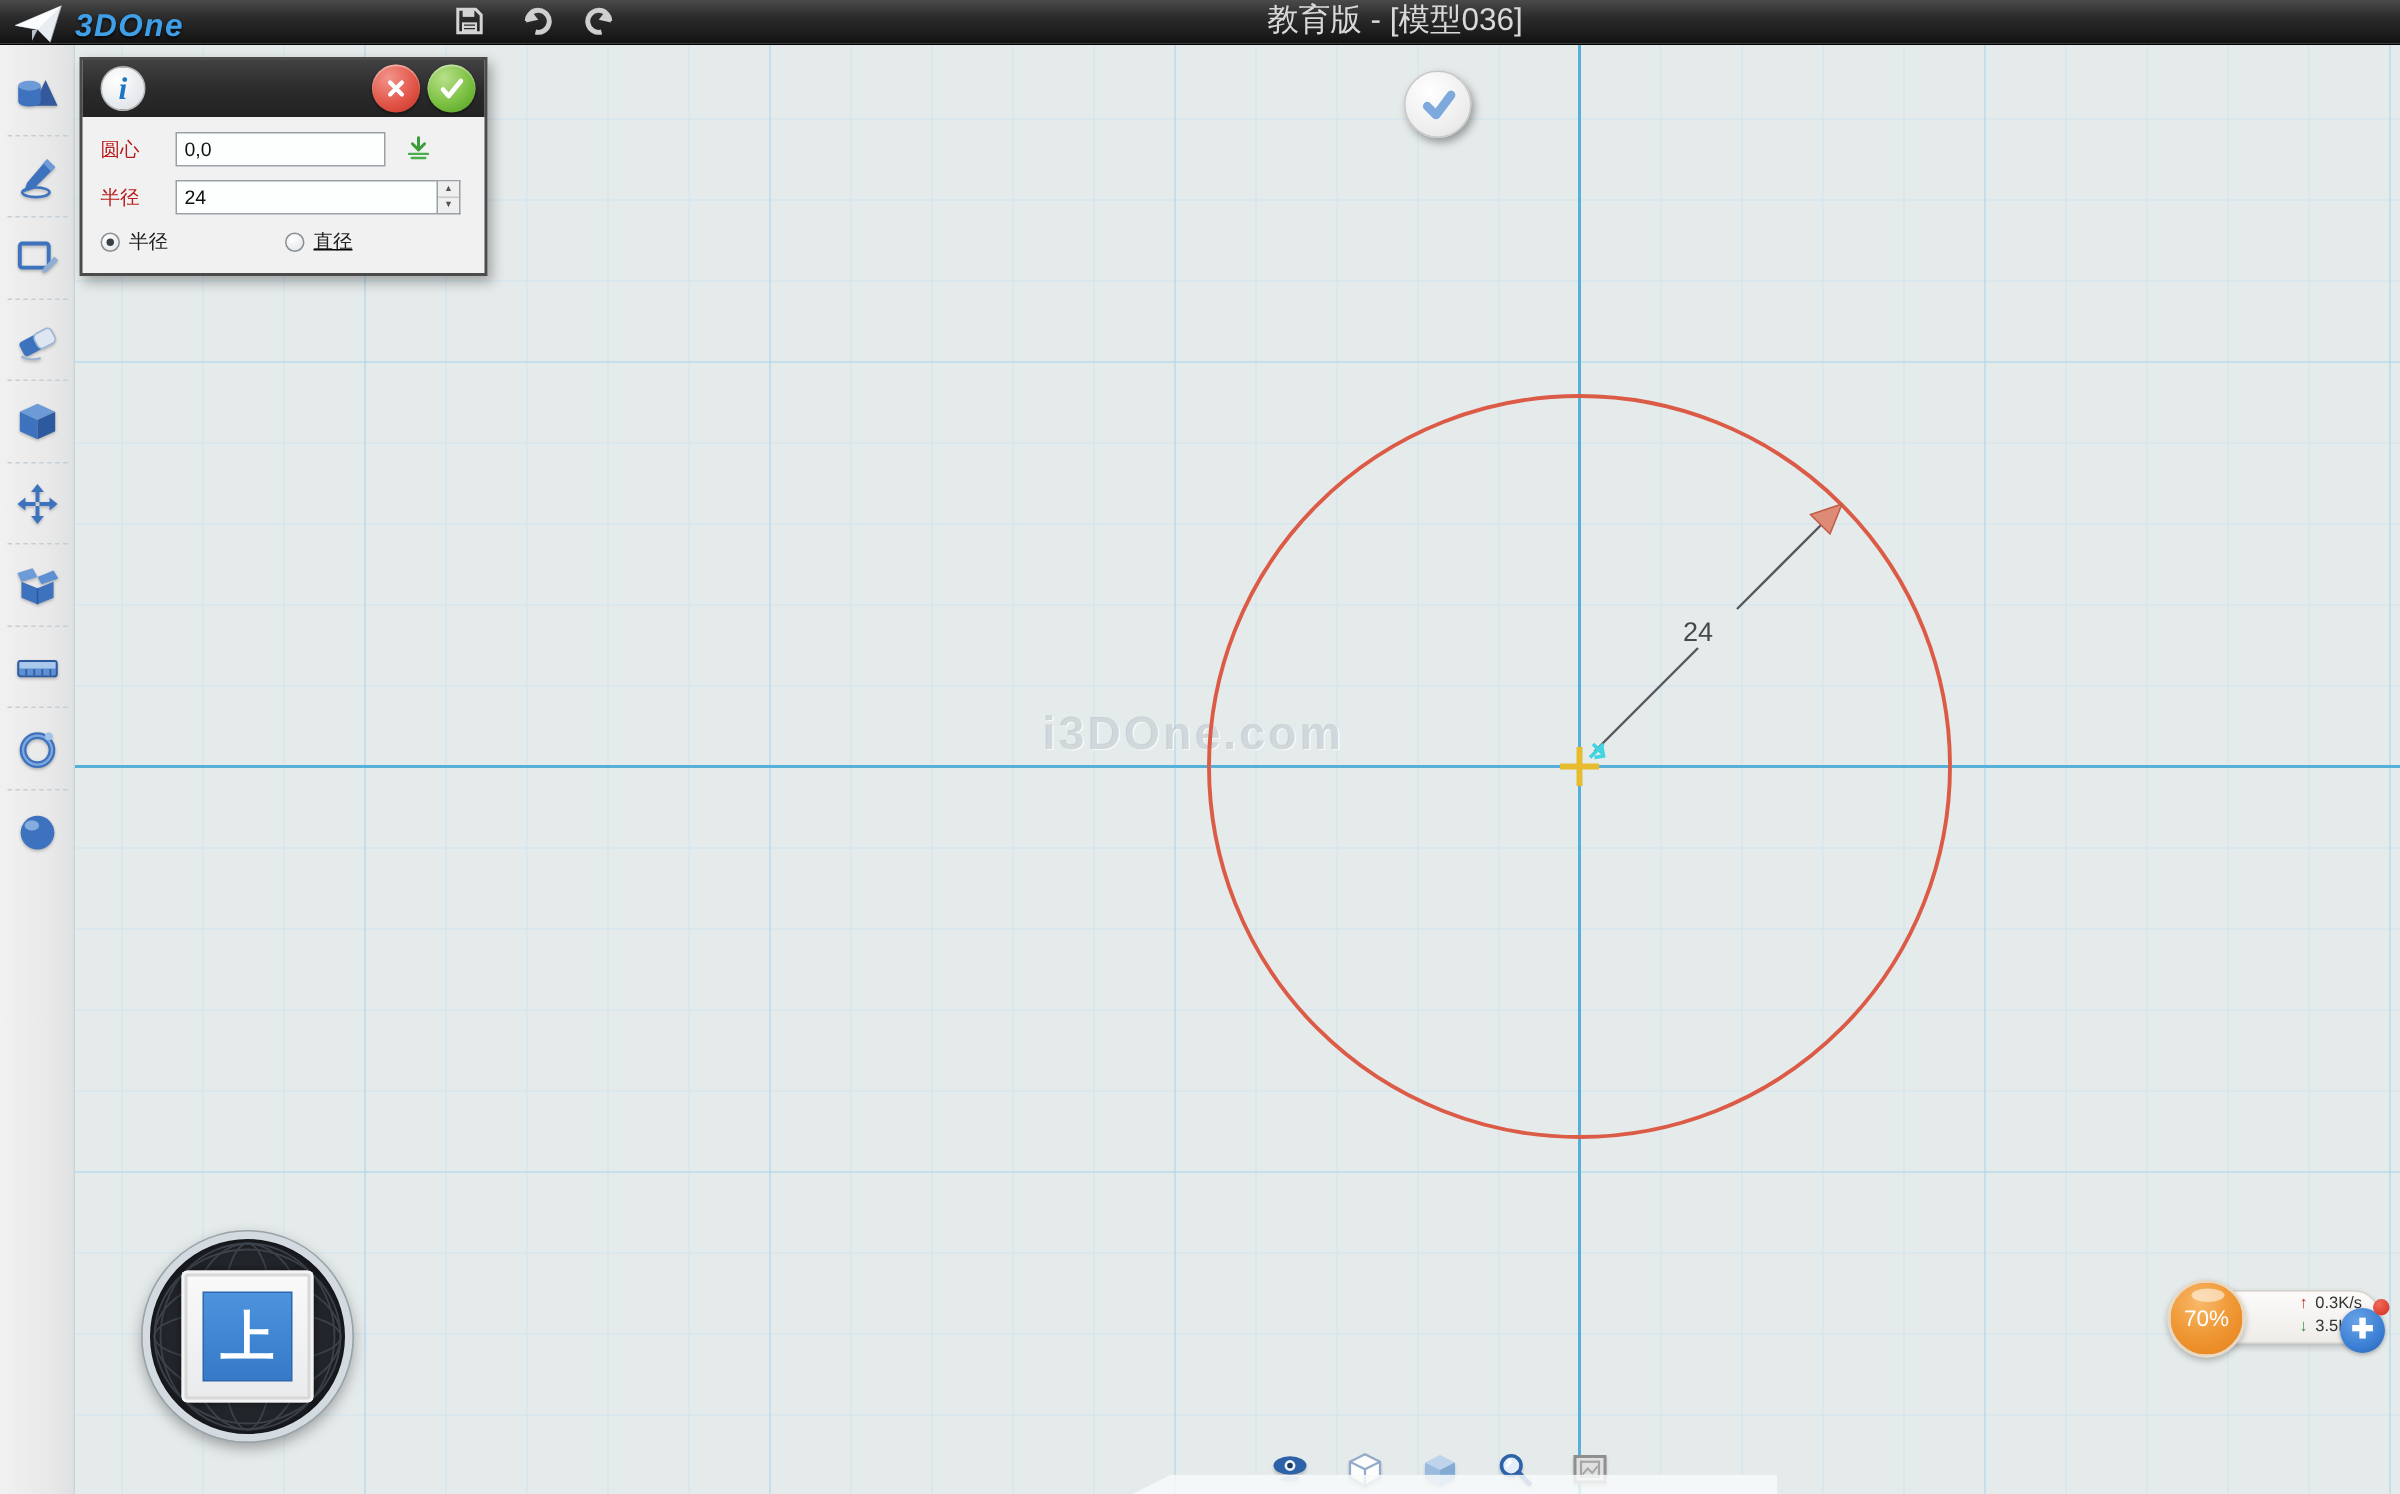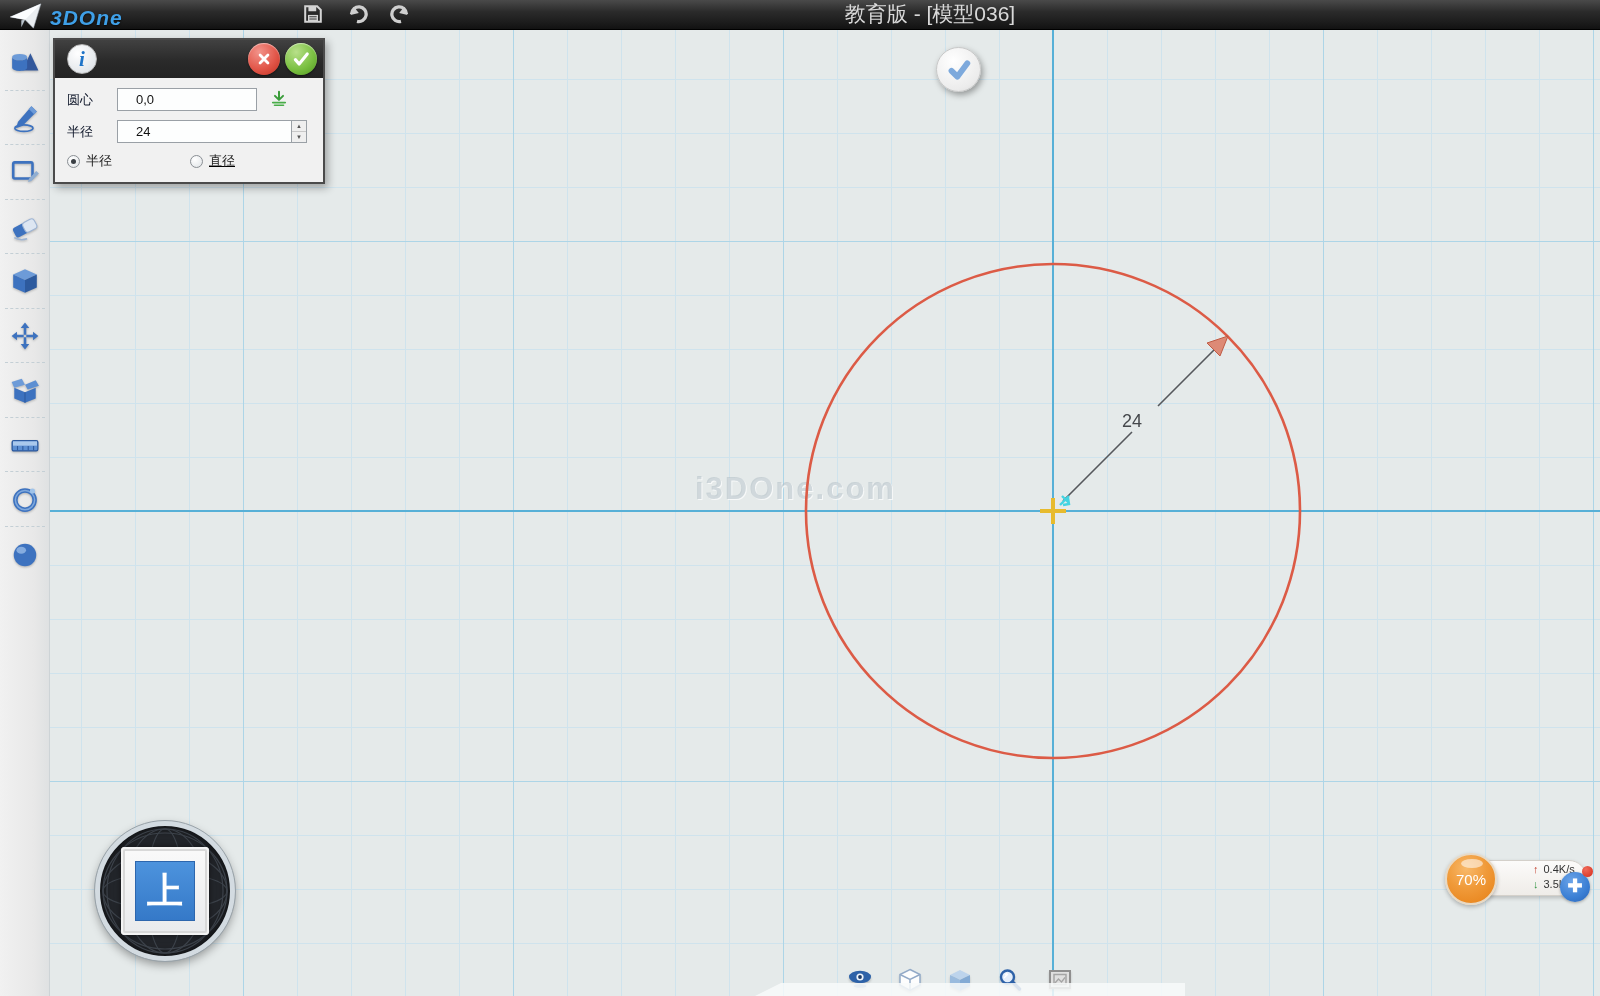--- a/index.html
+++ b/index.html
@@ -67,23 +67,23 @@
     color:#1f74c8; font-family:"Liberation Serif", serif; font-weight:bold; font-style:italic;
     font-size:21px; line-height:27px; text-align:center; cursor:pointer; }
   .dlg-spacer { flex:1; }
   .dlg-round { width:32px; height:32px; border-radius:50%; border:none; cursor:pointer;
     display:flex; align-items:center; justify-content:center; margin-left:5px;
     box-shadow:0 1px 2px rgba(0,0,0,.5), inset 0 1px 1px rgba(255,255,255,.5); }
   .dlg-cancel { background:radial-gradient(circle at 35% 28%, #f2948b, #e2574a 55%, #c22f1f); }
   .dlg-ok { background:radial-gradient(circle at 35% 28%, #b8e08a, #7cc143 55%, #4f9a1e); }
   .dlg-body { padding:10px 12px 12px 12px; }
   .dlg-row { display:flex; align-items:center; margin-bottom:9px; }
-  .dlg-label { width:50px; font-size:13px; color:#0f172a; }
+  .dlg-label { width:50px; font-size:13px; color:#b91c1c; }
   .dlg-input { height:23px; border:1px solid #9aa0a6; background:#fdfefe; font-size:13px;
-    padding:0 18px; color:#111; font-family:"Liberation Sans", sans-serif; }
+    padding:0 5px; color:#111; font-family:"Liberation Sans", sans-serif; }
   .in-center { width:140px; }
   .in-radius { width:175px; }
   .pick-btn { width:20px; height:20px; margin-left:12px; background:none; border:none; cursor:pointer; }
   .spin { display:inline-flex; flex-direction:column; width:15px; height:23px; border:1px solid #9aa0a6;
     border-left:none; background:#eee; }
   .spin button { flex:1; border:none; background:#efefef; font-size:6px; line-height:5px; color:#555; cursor:pointer; padding:0; }
   .spin button:first-child { border-bottom:1px solid #c8c8c8; }
   .radio-row { display:flex; align-items:center; margin-top:4px; }
   .radio-group { display:flex; align-items:center; cursor:pointer; }
   .radio-group + .radio-group { margin-left:78px;text-decoration:underline; }
@@ -313,21 +313,21 @@
             <path d="M7 15 l3.5 -4 3 3 3.5 -4.5" stroke="#a5a5a5" stroke-width="1.3" fill="none"></path>
           </svg></span></button>
     </div>
   <div class="bottom-tray"></div>
 
   <div class="net-widget">
     <div class="net-pill"></div>
     <div class="net-rows">
       <div class="net-row">
         <span class="net-arrow-up">↑</span>
-        <span>0.4K/s</span>
+        <span>0.3K/s</span>
       </div>
       <div class="net-row">
         <span class="net-arrow-down">↓</span>
         <span>3.5K/s</span>
       </div>
     </div>
     <div class="net-blue">✚</div>
     <div class="net-dot"></div>
     <div class="net-circle">
       <span>70%</span>

